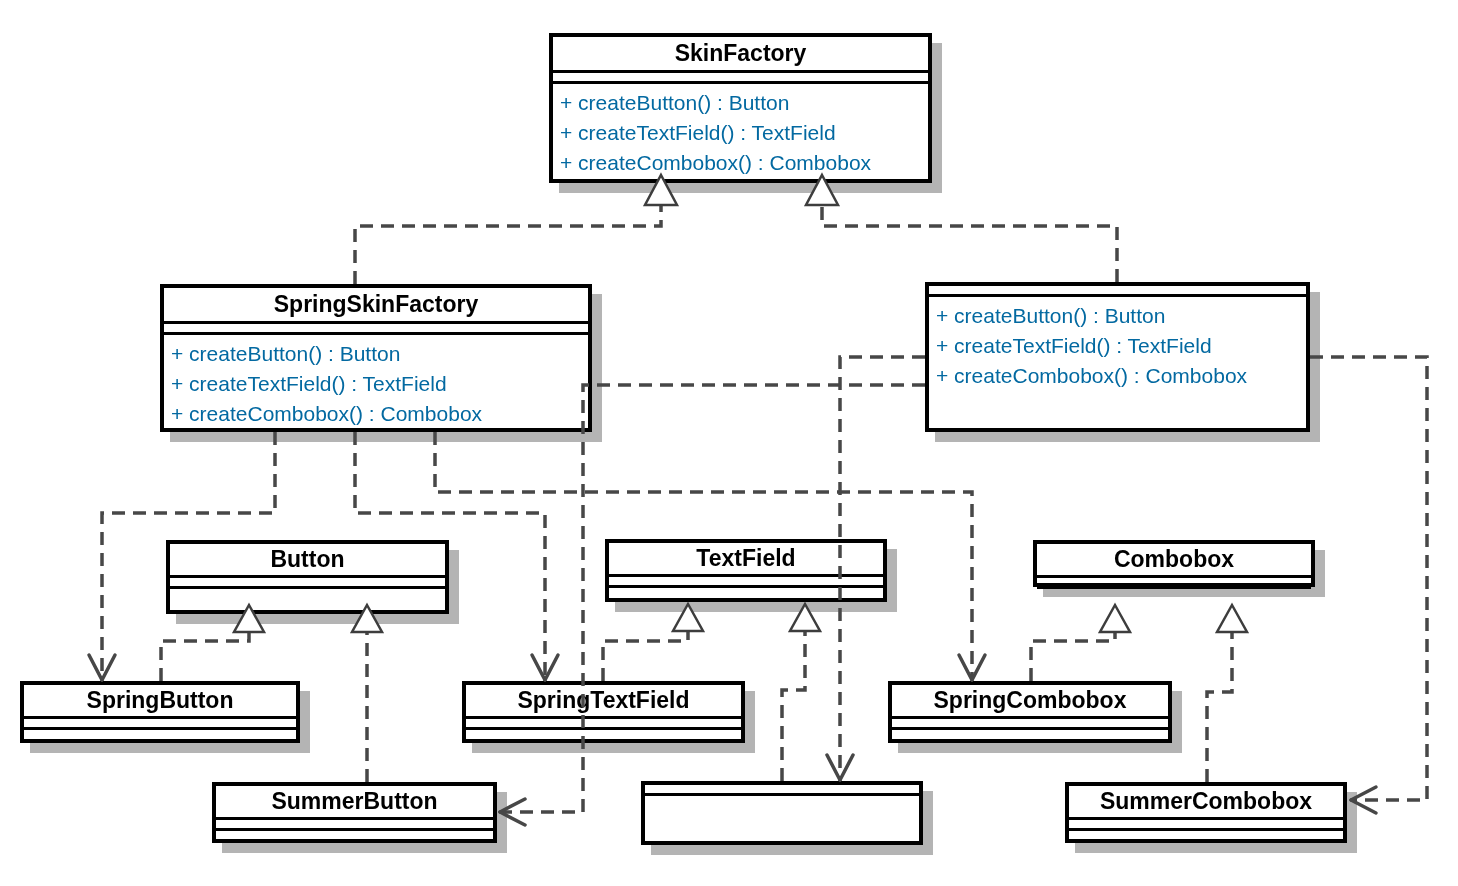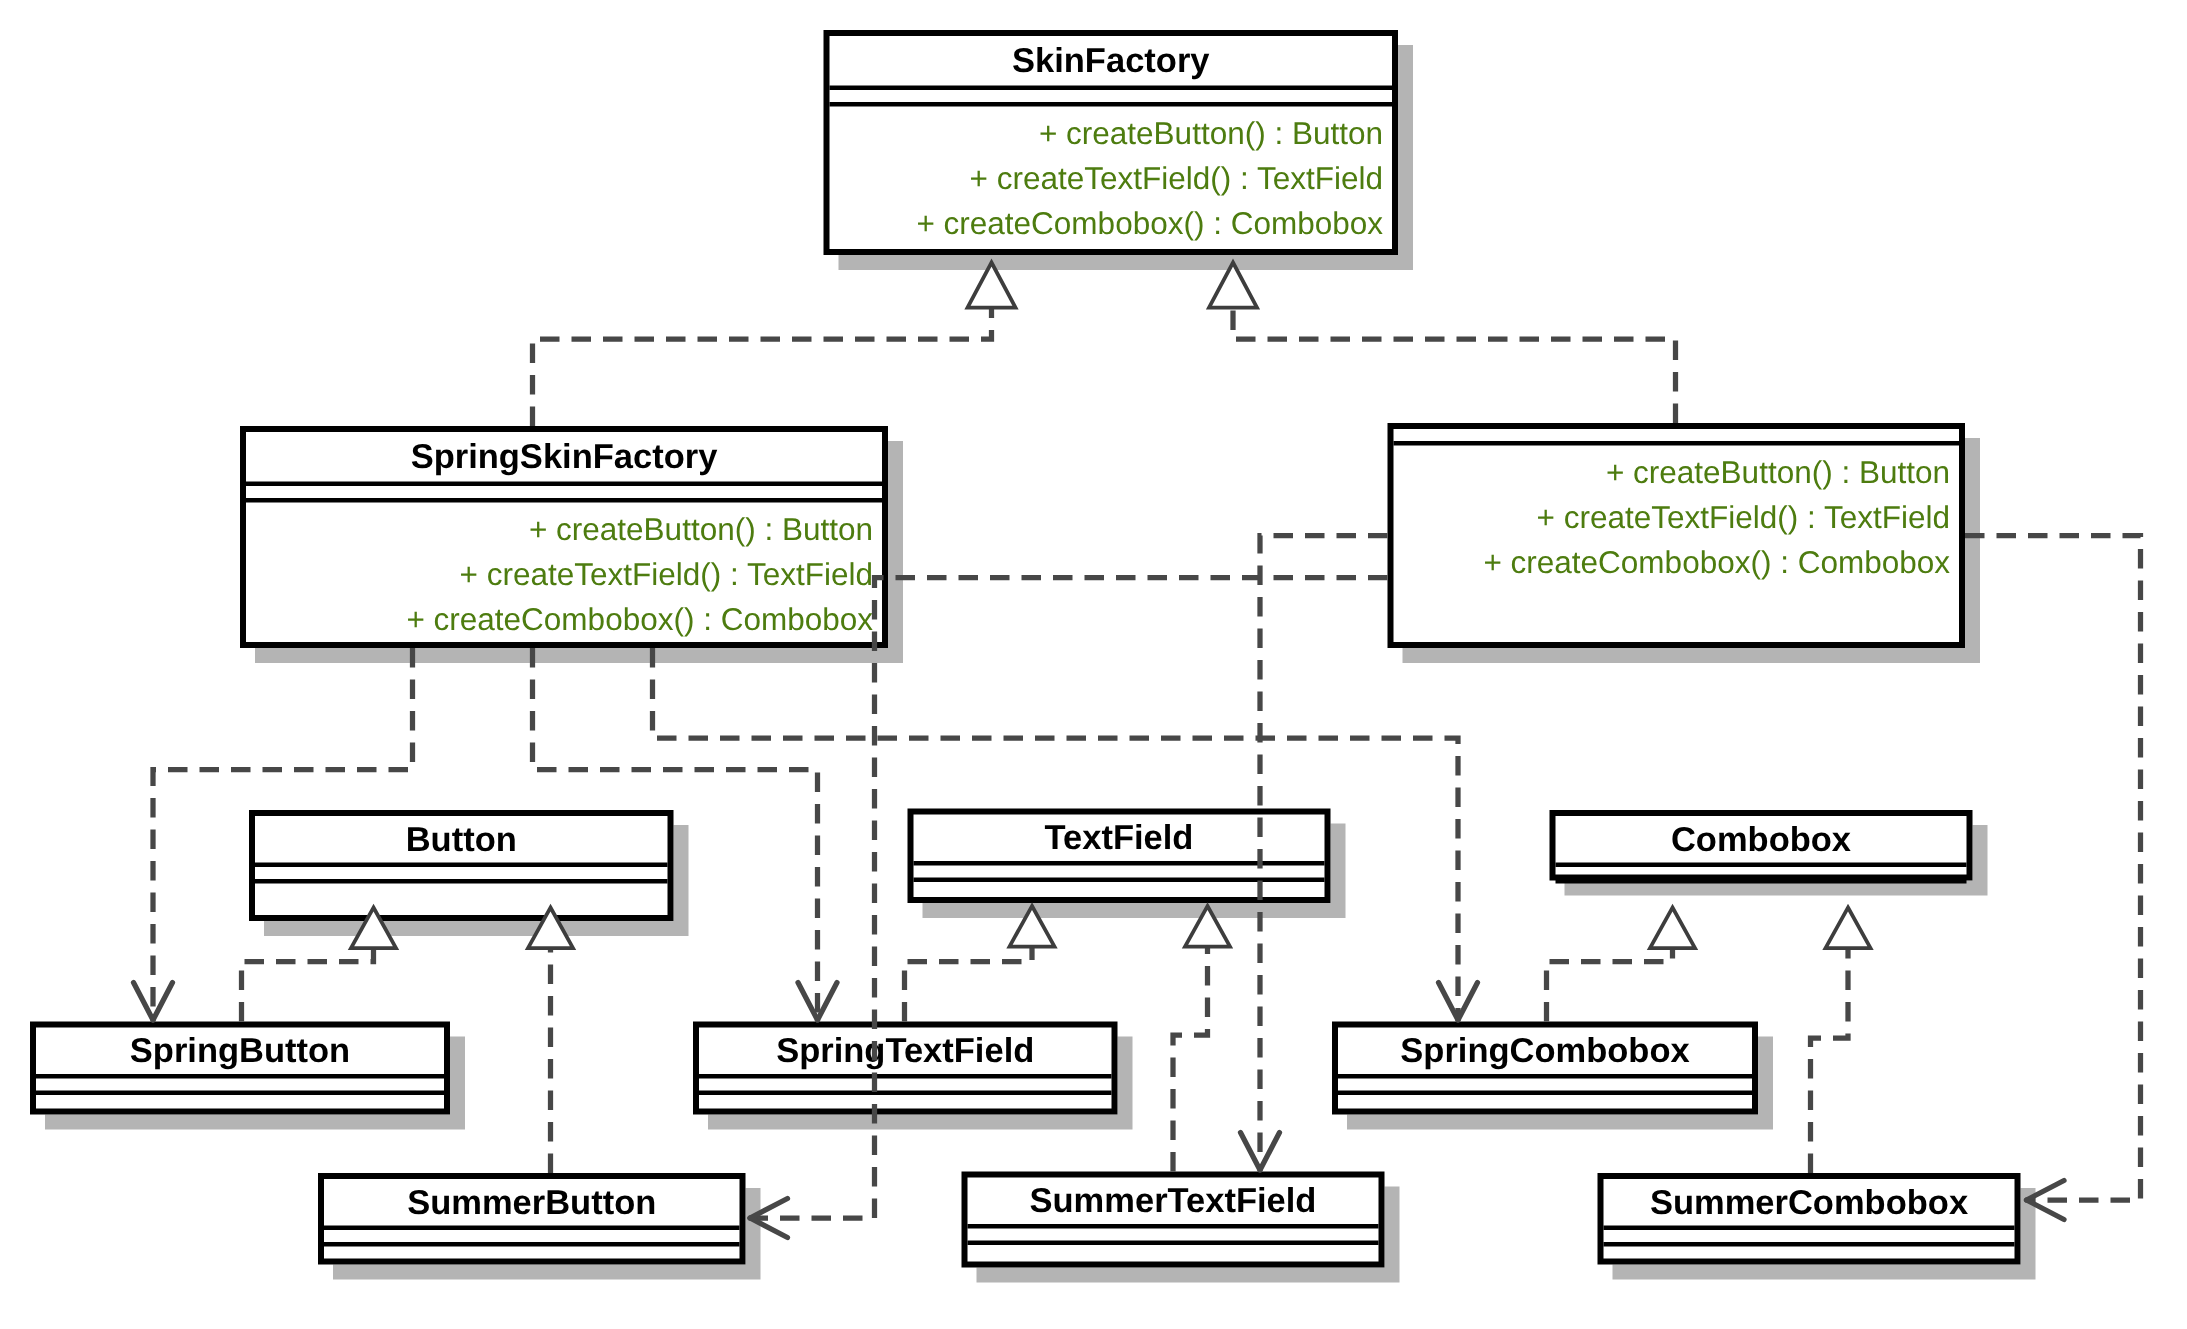--- a/index.html
+++ b/index.html
@@ -11,35 +11,35 @@
     position:absolute; box-sizing:border-box; background:#ffffff;
     border:4px solid #000000; box-shadow:10px 10px 0 #b4b4b4; z-index:1;
   }
   .cls-title {
     font-weight:bold; text-align:center; font-size:23px; color:#000;
     border-bottom:3px solid #000000; white-space:nowrap; overflow:hidden;
   }
   .factory .cls-title { height:33px; line-height:32px; }
   .simple  .cls-title { height:31px; line-height:30px; }
   .cls-attrs { height:8px; border-bottom:3px solid #000000; }
-  .cls-methods { padding:4px 6px 0 7px; font-size:21px; color:#4d7c0f;text-align:right; }
+  .cls-methods { padding:4px 6px 0 7px; font-size:21px; color:#0369a1; }
   .cls-methods .m { line-height:30px; white-space:nowrap; }
   .cls-ops { }
   svg.wires { position:absolute; left:0; top:0; z-index:5; pointer-events:none; }
   svg.wires polyline, svg.wires line { fill:none; stroke:#474747; stroke-width:3.5; }
   svg.wires .dash { stroke-dasharray:13 8; }
   svg.wires polygon { fill:#ffffff; stroke:#3d3d3d; stroke-width:2.5; stroke-linejoin:miter; }
   svg.wires .vhead { stroke-dasharray:none; stroke-linecap:round; }
 </style>
 </head>
 <body>
 
 <div class="stage">
 
-  <div class="cls factory" style="left:549px;top:20px;width:383px;height:150px">
+  <div class="cls factory" style="left:549px;top:33px;width:383px;height:150px">
     <div class="cls-title">SkinFactory</div>
     <div class="cls-attrs"></div>
     <div class="cls-methods">
       <div class="m">+ createButton() : Button</div>
       <div class="m">+ createTextField() : TextField</div>
       <div class="m">+ createCombobox() : Combobox</div>
     </div>
   </div>
 
   <div class="cls factory" style="left:160px;top:284px;width:432px;height:148px">
@@ -97,21 +97,20 @@
     <div class="cls-ops"></div>
   </div>
 
   <div class="cls simple" style="left:212px;top:782px;width:285px;height:61px">
     <div class="cls-title">SummerButton</div>
     <div class="cls-attrs"></div>
     <div class="cls-ops"></div>
   </div>
 
   <div class="cls simple" style="left:641px;top:781px;width:282px;height:64px">
-    <div class="cls-title">SummerTextField</div>
     <div class="cls-attrs"></div>
     <div class="cls-ops"></div>
   </div>
 
   <div class="cls simple" style="left:1065px;top:782px;width:282px;height:61px">
     <div class="cls-title">SummerCombobox</div>
     <div class="cls-attrs"></div>
     <div class="cls-ops"></div>
   </div>
 

